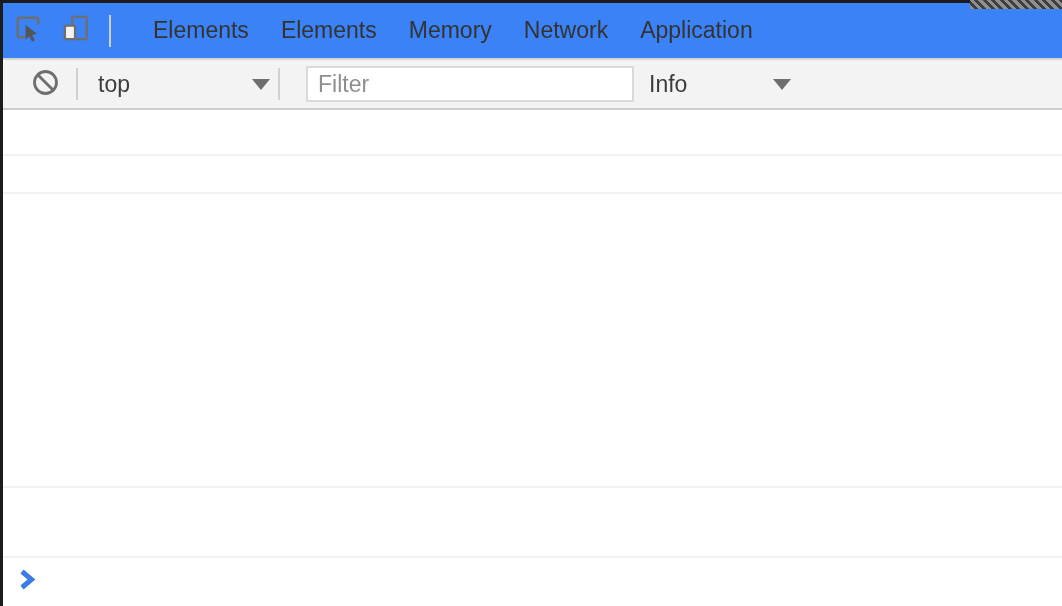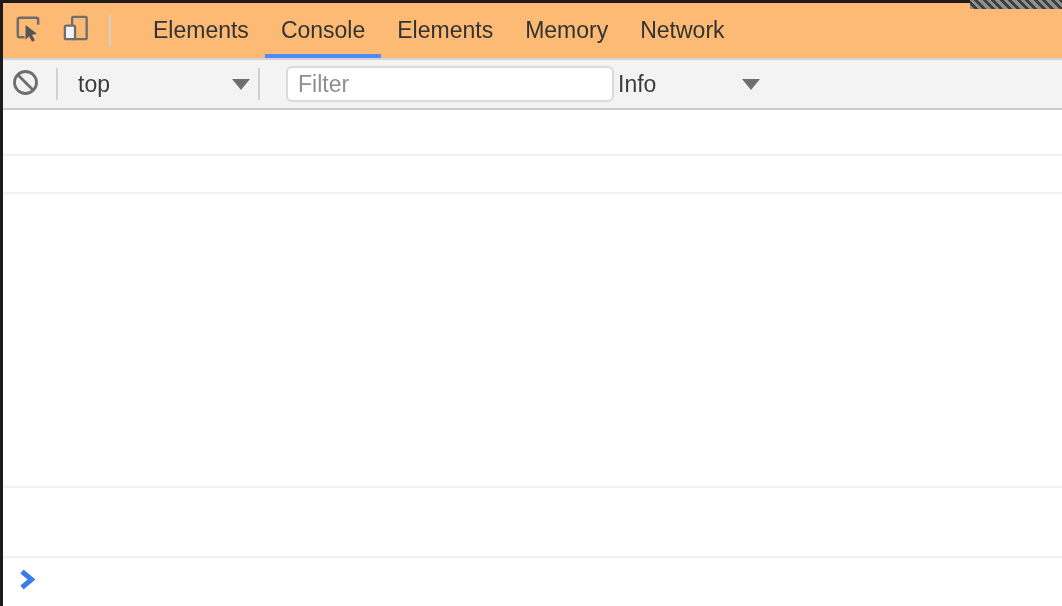--- a/index.html
+++ b/index.html
@@ -5,38 +5,38 @@
   * { margin:0; padding:0; box-sizing:border-box; }
   html,body { width:1062px; height:606px; overflow:hidden; background:#fff;
               font-family:"Liberation Sans", sans-serif; }
   .frame { position:relative; width:1062px; height:606px; padding-top:3px; padding-left:3px; }
   .edge-top { position:absolute; top:0; left:0; width:1062px; height:3px; background:#1c1c1c; z-index:20; }
   .edge-left { position:absolute; top:0; left:0; width:3px; height:606px; background:#1c1c1c; z-index:20; }
   .corner-hatch { position:absolute; top:0; right:0; width:92px; height:9px; z-index:21;
     background:repeating-linear-gradient(45deg,#8f8f8f 0 3px,#3e3e3e 3px 6px); }
 
   
-  .toolbar1 { height:57px; background:#fdba74; border-bottom:2px solid #d4d4d4;
+  .toolbar1 { height:57px; background:#3b82f6; border-bottom:2px solid #d4d4d4;
               display:flex; align-items:center; overflow:hidden; }
   .icon-btn { display:flex; align-items:center; justify-content:center; height:100%; padding:0 9px; cursor:pointer; }
   .vsep { width:2px; height:32px; background:#d0d0d0; margin:0 8px; }
   .tabs { display:flex; height:100%; margin-left:18px; }
   .tab { position:relative; display:flex; align-items:center; padding:0 16px; height:100%;
          font-size:23px; color:#333; white-space:nowrap; cursor:pointer; }
   .tab-underline { position:absolute; left:0; right:0; bottom:0; height:4px; background:#4e8af9; }
 
   .toolbar2 { height:50px; background:#f3f3f3; border-bottom:2px solid #cccccc;
-              display:flex; align-items:center; overflow:hidden; }
+              display:flex; align-items:center; overflow:hidden;padding-left:20px; }
   .dd { display:flex; align-items:center; justify-content:space-between; cursor:pointer;
         font-size:23px; color:#3c3c3c; }
   .dd-frame { width:172px; margin-left:12px; }
-  .dd-level { width:142px; margin-left:4px; }
+  .dd-level { width:142px; margin-left:15px; }
   .dd-arrow { width:0; height:0; border-left:9px solid transparent; border-right:9px solid transparent;
               border-top:11px solid #6e6e6e; }
-  .filter-input { width:328px; height:36px; margin-left:18px; border:2px solid #dadada; border-radius:6px;
+  .filter-input { width:328px; height:36px; margin-left:18px; border:2px solid #dadada; border-radius:0;
                   background:#fff; font-size:23px; color:#333; padding:0 10px;
                   font-family:"Liberation Sans", sans-serif; outline:none; }
   .filter-input::placeholder { color:#8f8f8f; opacity:1; }
 
   
   .console { font-family:"DejaVu Sans Mono", monospace; font-size:22px; color:#2e323a;
              background:#fff; height:496px; overflow:hidden; }
   .crow { white-space:pre; overflow:hidden; }
   .msg-cleared { height:46px; line-height:44px; padding-left:49px; border-bottom:2px solid #f2f2f2;
                  color:#8b8b8b; font-style:italic; }
@@ -75,31 +75,30 @@
           <rect x="4" y="13" width="10.5" height="14" rx="1.5" fill="#f3f3f3" stroke="#6e6e6e" stroke-width="2.4"></rect>
         </svg>
       </span>
     </div>
     <div class="vsep"></div>
     <div class="tabs">
       <div class="tab">
           <span>Elements</span>
         </div>
       <div class="tab">
-        <span>Console</span>
-        <span class="tab-underline"></span>
-      </div>
-      <div class="tab">
           <span>Elements</span>
         </div>
       <div class="tab">
           <span>Memory</span>
         </div>
       <div class="tab">
           <span>Network</span>
+        </div>
+      <div class="tab">
+          <span>Application</span>
         </div>
     </div>
   </div>
 
   <div class="toolbar2">
     <div class="icon-btn">
       <span>
         <svg width="27" height="27" viewBox="0 0 27 27">
           <circle cx="13.5" cy="13.5" r="11" fill="none" stroke="#6e6e6e" stroke-width="2.8"></circle>
           <line x1="6" y1="6" x2="21" y2="21" stroke="#6e6e6e" stroke-width="2.8"></line>

